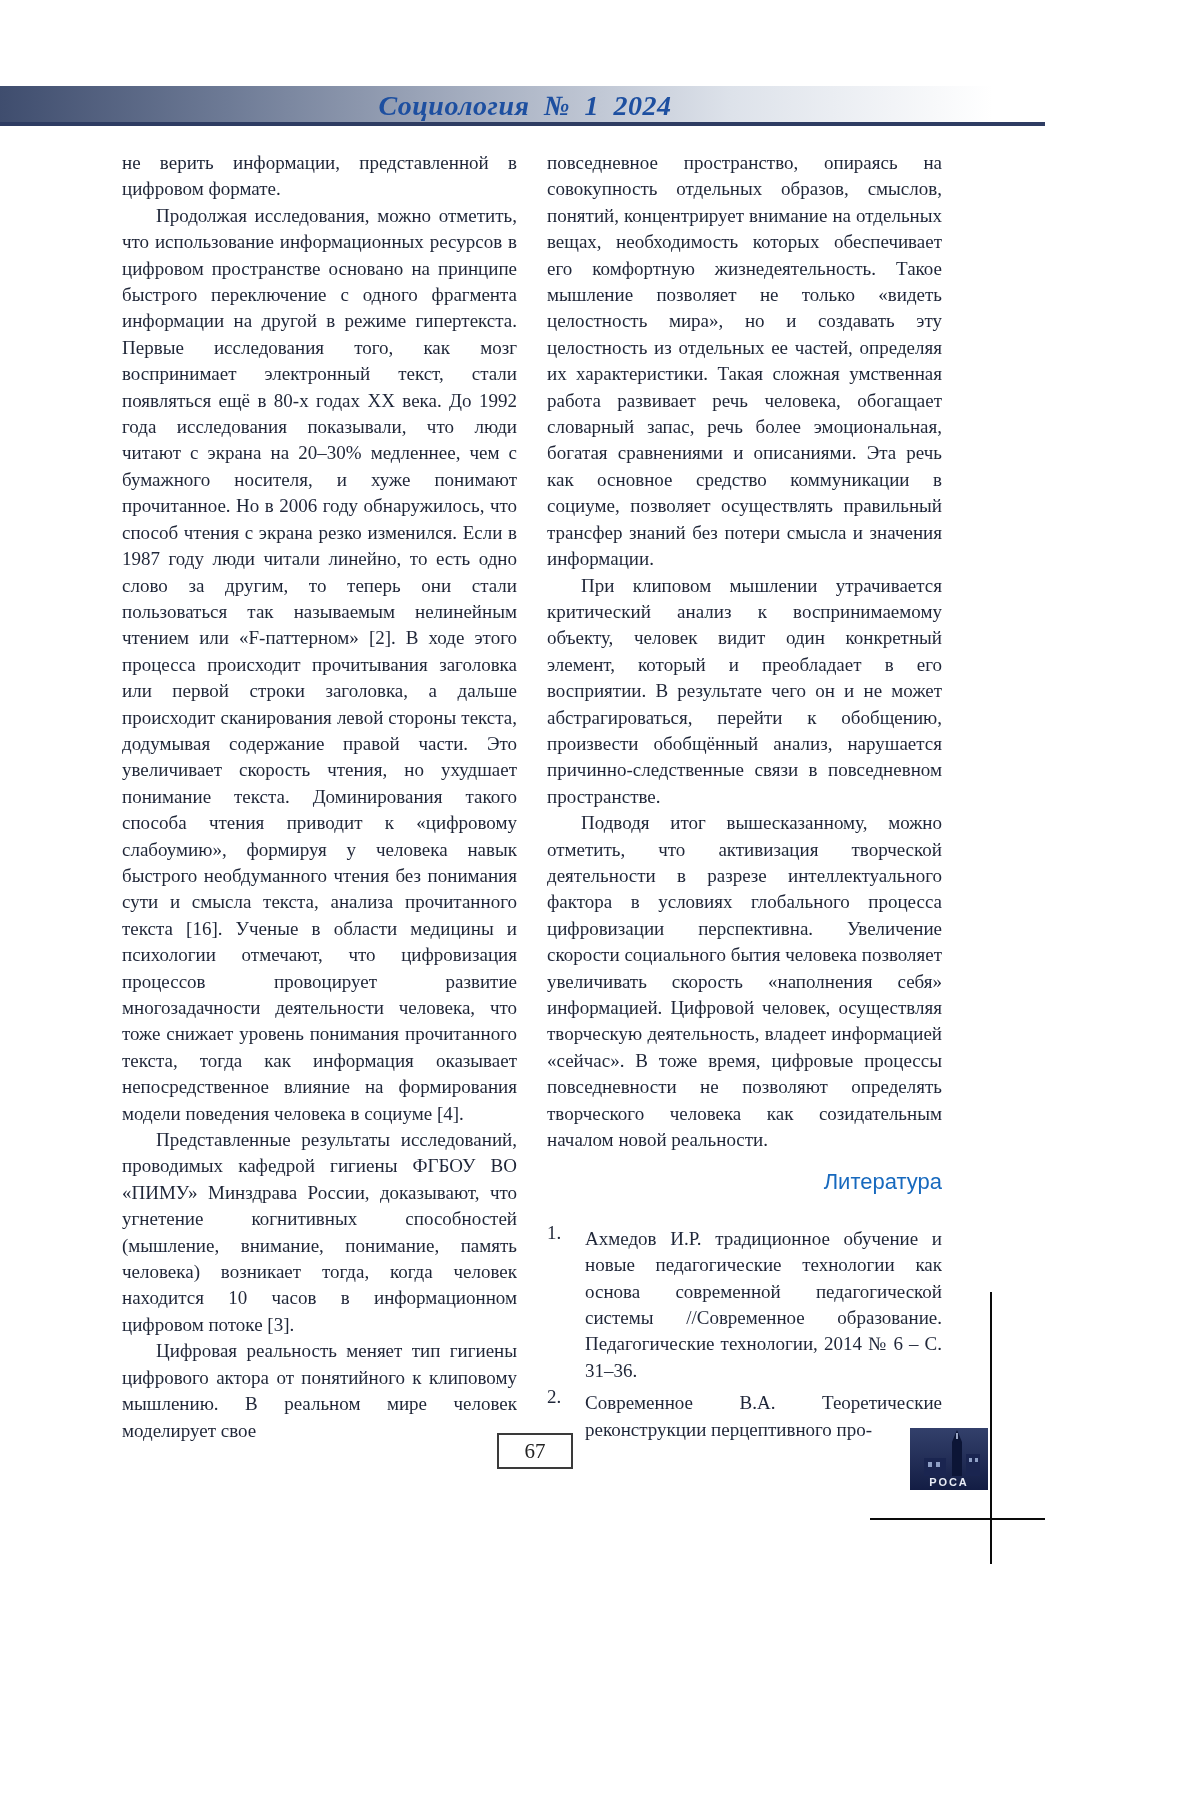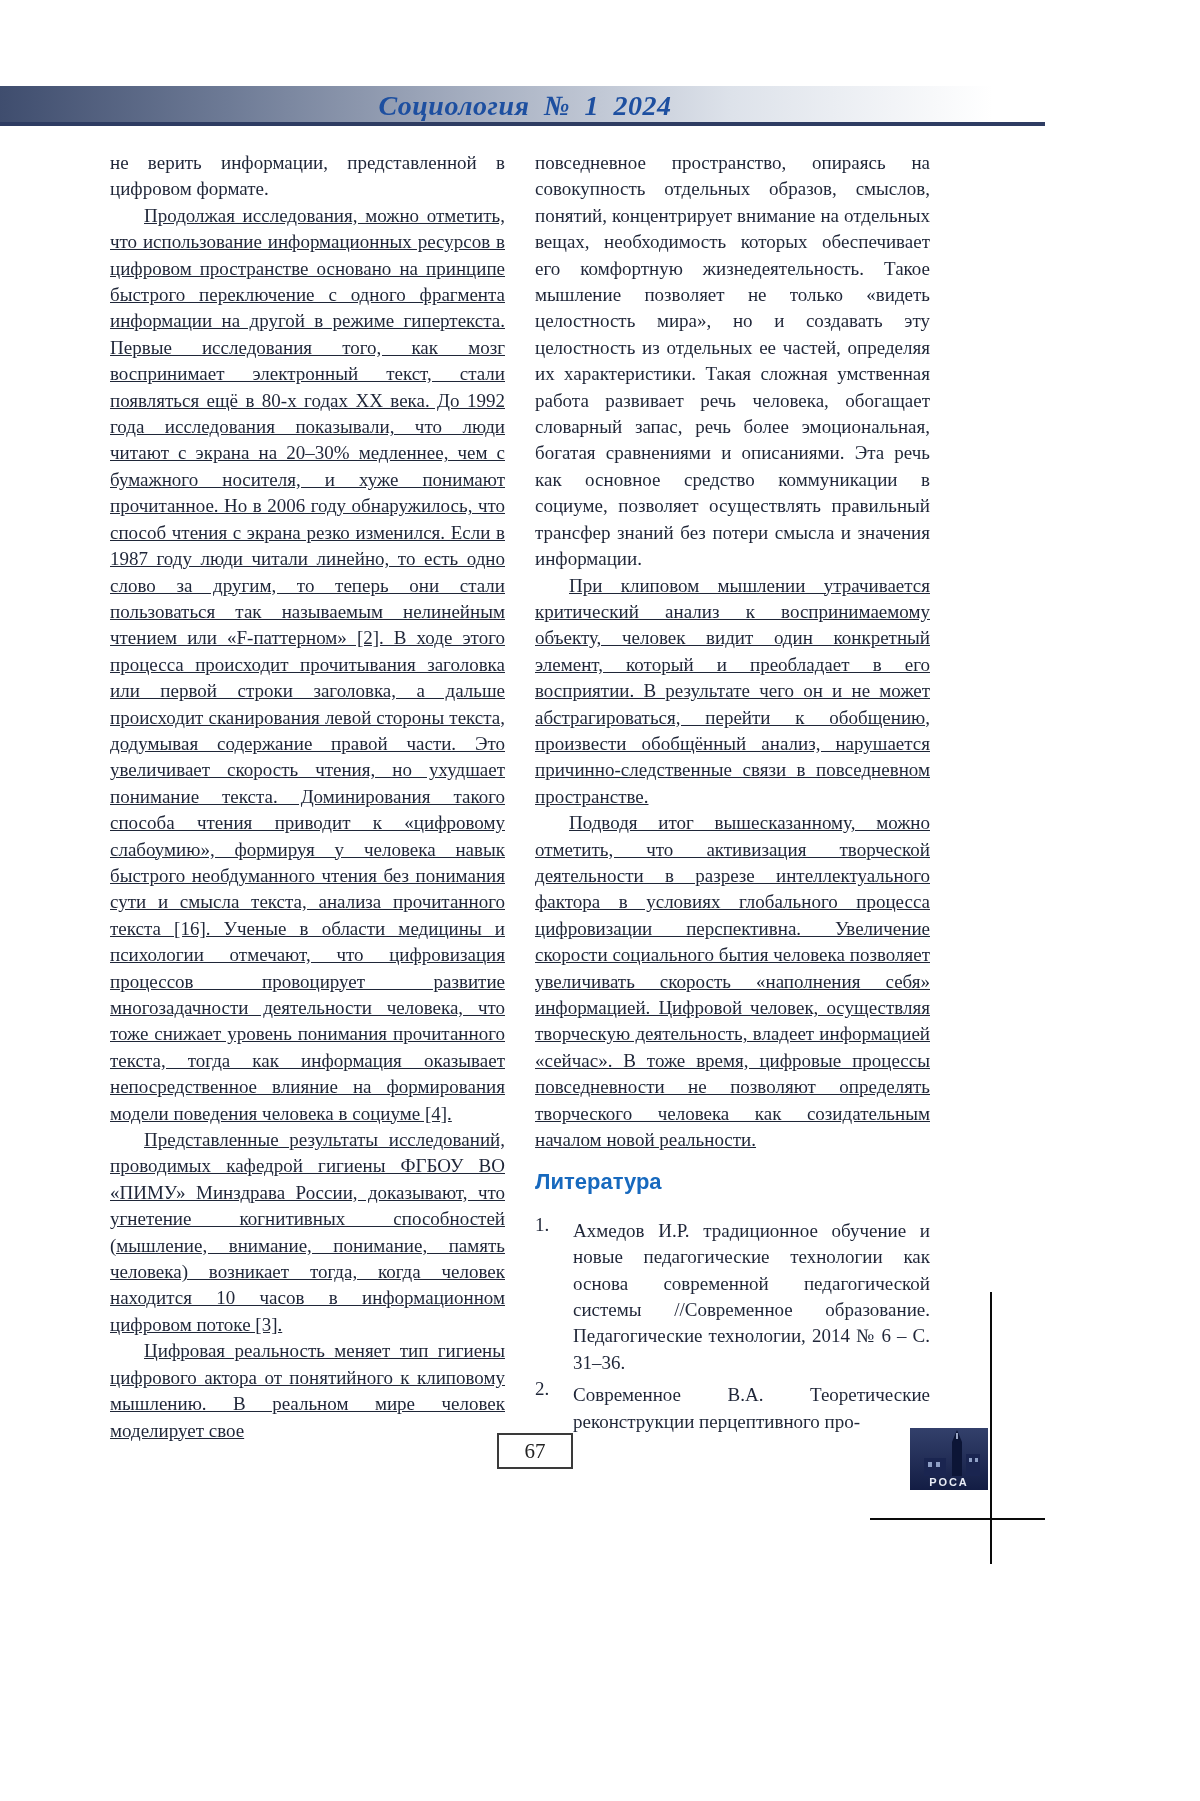--- a/index.html
+++ b/index.html
@@ -13,32 +13,32 @@
     border-bottom:4px solid #2e3c62;
   }
   .journal-title {
     position:absolute; top:90px; left:115px; width:820px;
     text-align:center; font-size:28px; font-weight:bold; font-style:italic;
     color:#1d4fa0; word-spacing:7px; letter-spacing:0.5px;
   }
 
   
   .columns {
-    position:absolute; top:150px; left:110px; width:820px;
+    position:absolute; top:150px; left:122px; width:820px;
     display:flex; gap:30px;
   }
   .col { width:395px; font-size:19px; line-height:26.4px; text-align:justify; }
   .col p { text-align:justify; }
-  .col p.indent { text-indent:34px;text-decoration:underline; }
+  .col p.indent { text-indent:34px; }
 
   
   .lit-heading {
-    font-family:"Liberation Sans", sans-serif; font-weight:bold;
-    color:#1769be; font-size:22px; margin-top:16px; margin-bottom:16px;
-    text-align:left;
+    font-family:"Liberation Sans", sans-serif; font-weight:normal;
+    color:#1769be; font-size:22px; margin-top:16px; margin-bottom:24px;
+    text-align:right;
   }
   .ref-list { list-style:none; }
   .ref-item { display:flex; align-items:flex-start; }
   .ref-num { flex:0 0 38px; }
   .ref-text { flex:1; text-align:justify;margin-top:6px; }
 
   
   .page-number-box {
     position:absolute; top:1433px; left:497px; width:76px; height:36px;
     border:2px solid #3a3a3a; text-align:center; line-height:32px;

